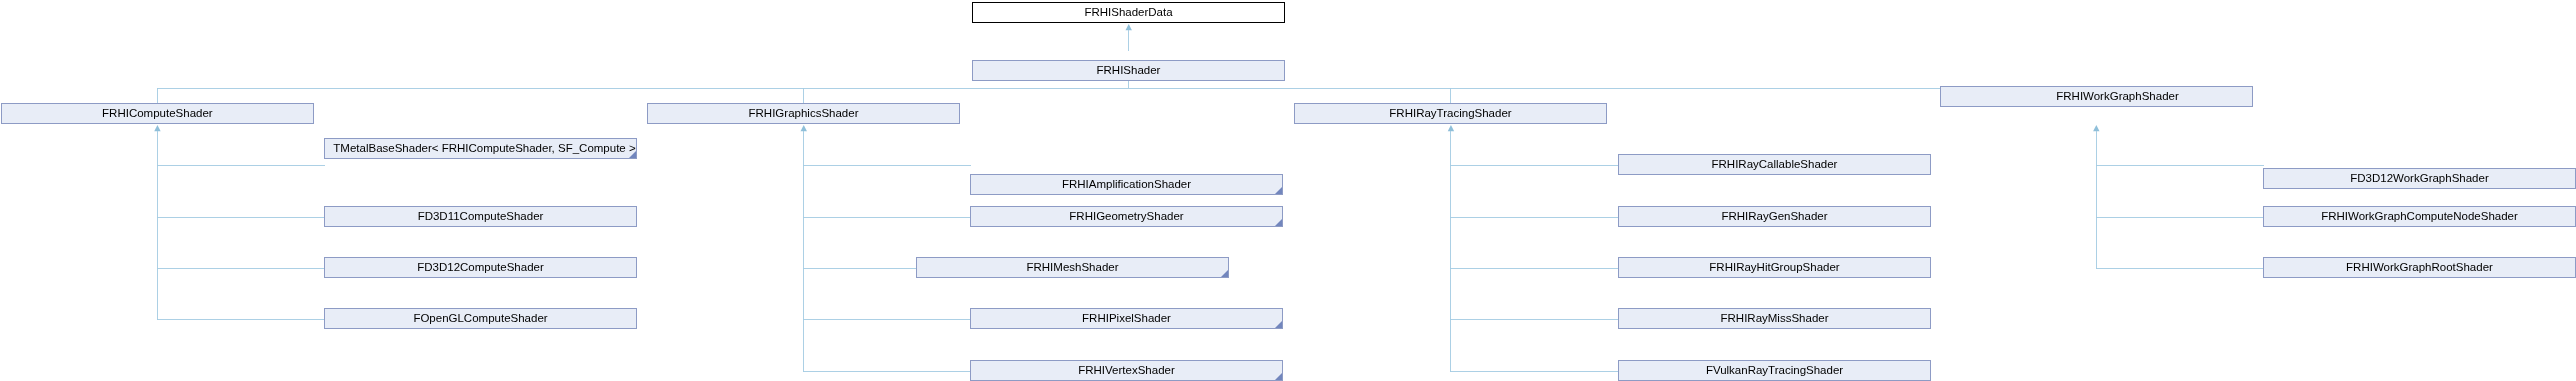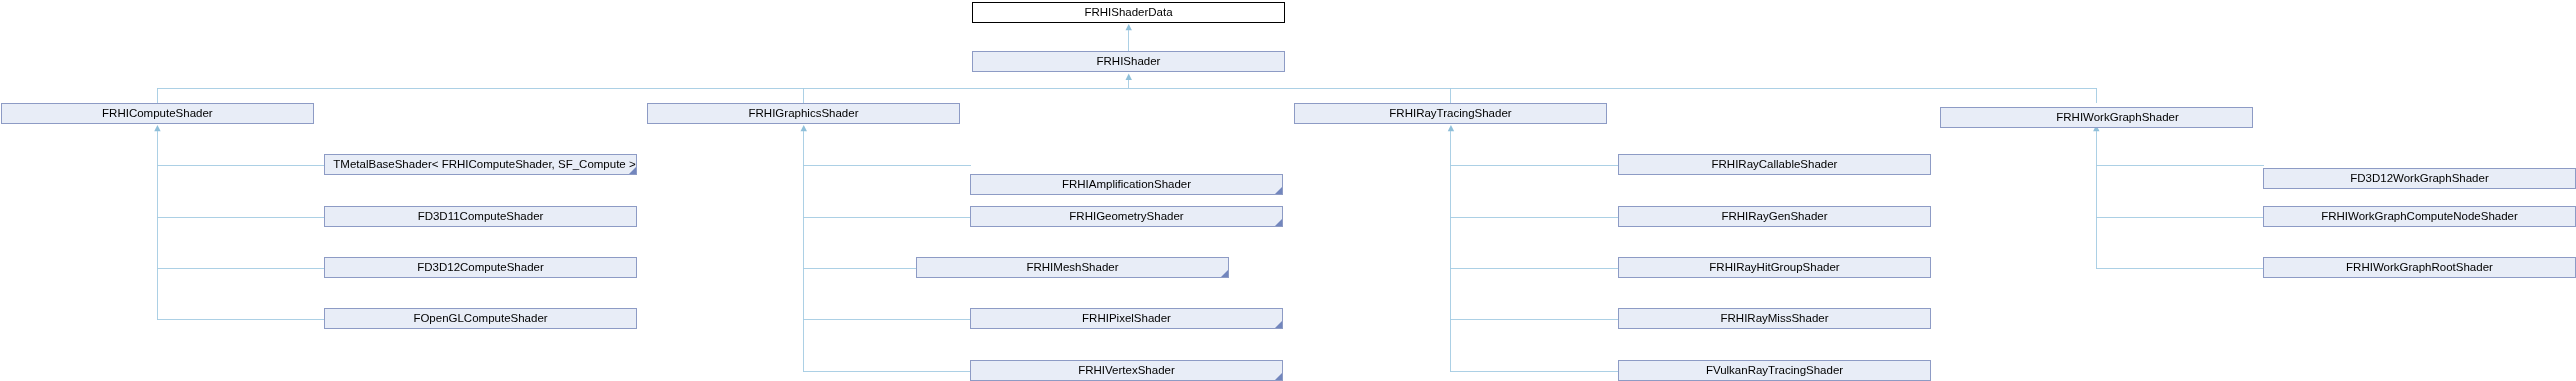--- a/index.html
+++ b/index.html
@@ -91,37 +91,37 @@
       <line x1="1580" x2="1763" y1="348.5" y2="348.5" stroke="#a5cce3" stroke-width="1" shape-rendering="crispEdges"></line>
       <line x1="1580" x2="1763" y1="404.5" y2="404.5" stroke="#a5cce3" stroke-width="1" shape-rendering="crispEdges"></line>
       <polygon points="2283.5,136 2280,143 2287,143" fill="#8fbfd9"></polygon>
       <line x1="2283.5" x2="2283.5" y1="143" y2="293" stroke="#a5cce3" stroke-width="1" shape-rendering="crispEdges"></line>
       <line x1="2283" x2="2466" y1="180.5" y2="180.5" stroke="#a5cce3" stroke-width="1" shape-rendering="crispEdges"></line>
       <line x1="2283" x2="2466" y1="236.5" y2="236.5" stroke="#a5cce3" stroke-width="1" shape-rendering="crispEdges"></line>
       <line x1="2283" x2="2466" y1="292.5" y2="292.5" stroke="#a5cce3" stroke-width="1" shape-rendering="crispEdges"></line>
     </svg>
   <div id="nodes">
       <div class="node root" style="left: 972px; top: 1.8px;"><span class="lbl">FRHIShaderData</span></div>
-      <div class="node" style="left: 972px; top: 51px;"><span class="lbl">FRHIShader</span></div>
+      <div class="node" style="left: 972px; top: 60px;"><span class="lbl">FRHIShader</span></div>
       <div class="node" style="left: 0.9px; top: 103px;"><span class="lbl">FRHIComputeShader</span></div>
-      <div class="node" style="left: 324px; top: 154px; padding-left: 8px;"><span class="lbl">TMetalBaseShader&lt; FRHIComputeShader, SF_Compute &gt;</span><div class="fold"></div></div>
+      <div class="node" style="left: 324px; top: 138px; padding-left: 8px;"><span class="lbl">TMetalBaseShader&lt; FRHIComputeShader, SF_Compute &gt;</span><div class="fold"></div></div>
       <div class="node" style="left: 324px; top: 206px;"><span class="lbl">FD3D11ComputeShader</span></div>
       <div class="node" style="left: 324px; top: 257px;"><span class="lbl">FD3D12ComputeShader</span></div>
       <div class="node" style="left: 324px; top: 308px;"><span class="lbl">FOpenGLComputeShader</span></div>
       <div class="node" style="left: 647px; top: 103px;"><span class="lbl">FRHIGraphicsShader</span></div>
       <div class="node" style="left: 970px; top: 154px; margin-top: 20px;"><span class="lbl">FRHIAmplificationShader</span><div class="fold"></div></div>
       <div class="node" style="left: 970px; top: 206px;"><span class="lbl">FRHIGeometryShader</span><div class="fold"></div></div>
       <div class="node" style="left: 916px; top: 257px;"><span class="lbl">FRHIMeshShader</span><div class="fold"></div></div>
       <div class="node" style="left: 970px; top: 308px;"><span class="lbl">FRHIPixelShader</span><div class="fold"></div></div>
       <div class="node" style="left: 970px; top: 360px;"><span class="lbl">FRHIVertexShader</span><div class="fold"></div></div>
       <div class="node" style="left: 1294px; top: 103px;"><span class="lbl">FRHIRayTracingShader</span></div>
       <div class="node" style="left: 1618px; top: 154px;"><span class="lbl">FRHIRayCallableShader</span></div>
       <div class="node" style="left: 1618px; top: 206px;"><span class="lbl">FRHIRayGenShader</span></div>
       <div class="node" style="left: 1618px; top: 257px;"><span class="lbl">FRHIRayHitGroupShader</span></div>
       <div class="node" style="left: 1618px; top: 308px;"><span class="lbl">FRHIRayMissShader</span></div>
       <div class="node" style="left: 1618px; top: 360px;"><span class="lbl">FVulkanRayTracingShader</span></div>
-      <div class="node" style="left: 1940px; top: 107px; padding-left: 42px;"><span class="lbl">FRHIWorkGraphShader</span></div>
+      <div class="node" style="left: 1940px; top: 86px; padding-left: 42px;"><span class="lbl">FRHIWorkGraphShader</span></div>
       <div class="node" style="left: 2263px; top: 168px;"><span class="lbl">FD3D12WorkGraphShader</span></div>
       <div class="node" style="left: 2263px; top: 206px;"><span class="lbl">FRHIWorkGraphComputeNodeShader</span></div>
       <div class="node" style="left: 2263px; top: 257px;"><span class="lbl">FRHIWorkGraphRootShader</span></div>
     </div>
 </div>
 
 
 </body></html>

